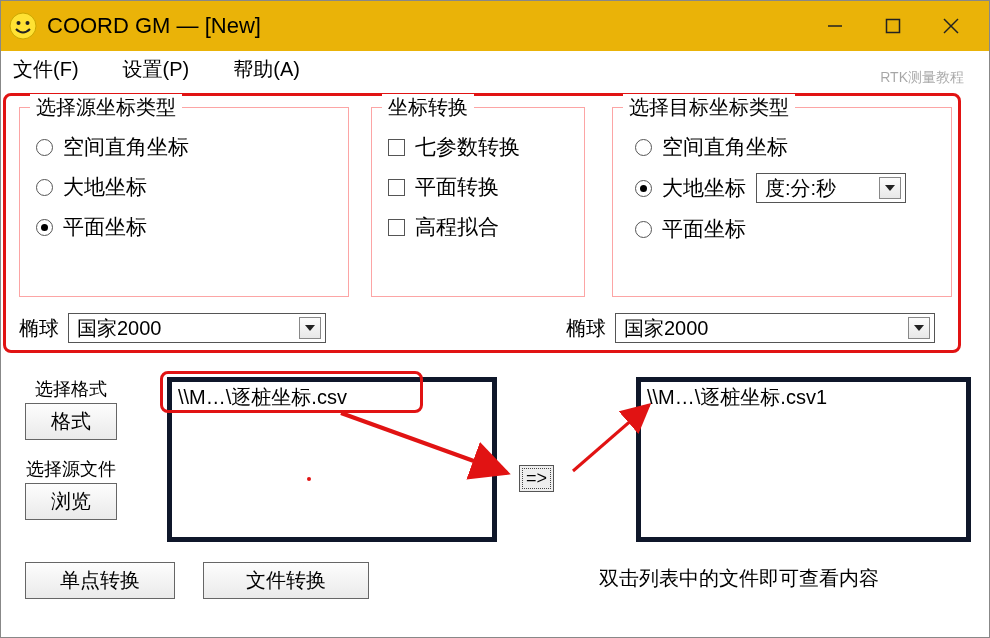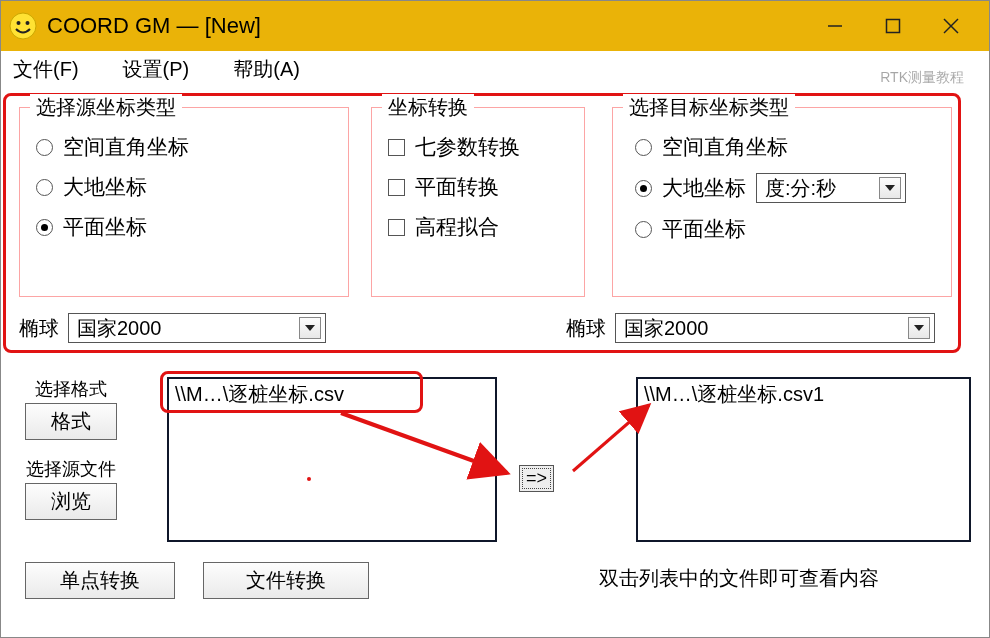--- a/index.html
+++ b/index.html
@@ -109,21 +109,21 @@
   }
   .label-field {
     position: absolute;
     display: flex;
     align-items: center;
     gap: 9px;
     font-size: 20px;
   }
   .listbox {
     position: absolute;
-    border: 2px solid #0f172a;
+    border: 5px solid #0f172a;
     background: #fff;
     font-size: 20px;
     padding: 2px 6px;
     overflow: hidden;
   }
   .btn {
     border: 1px solid #666;
     background: linear-gradient(#fdfdfd,#eaeaea);
     font-size: 20px;
     padding: 4px 14px;

